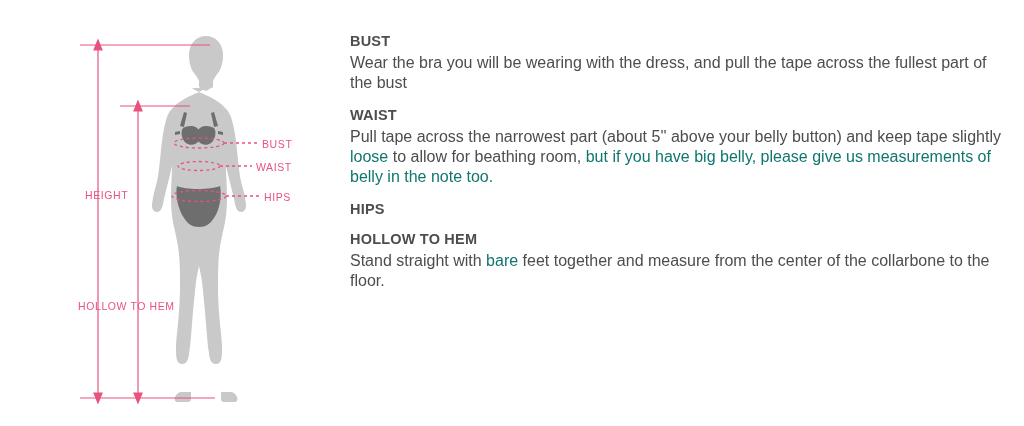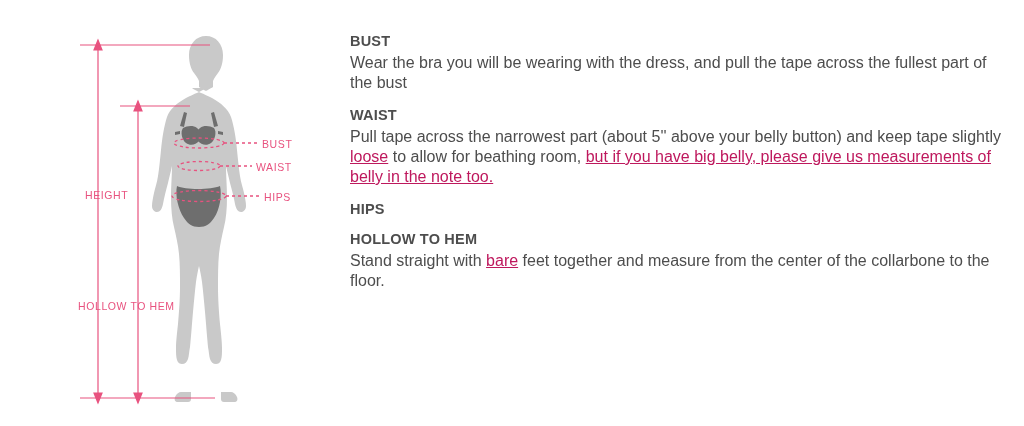--- a/index.html
+++ b/index.html
@@ -60,21 +60,21 @@
     color: #4d4d4d;
     margin: 0 0 4px 0;
     letter-spacing: 0.2px;
   }
   .sec-body {
     font-size: 16px;
     line-height: 20px;
     color: #4d4d4d;
     margin: 0;
   }
-  .hl { color: #be185d; text-decoration: underline; }
+  .hl { color: #0f766e; }
 </style>
 </head>
 <body>
 
 <div class="page">
 
   <div class="diagram">
     <svg width="330" height="426" viewBox="0 0 330 426" xmlns="http://www.w3.org/2000/svg">
 
       <g fill="#c9c9c9">

